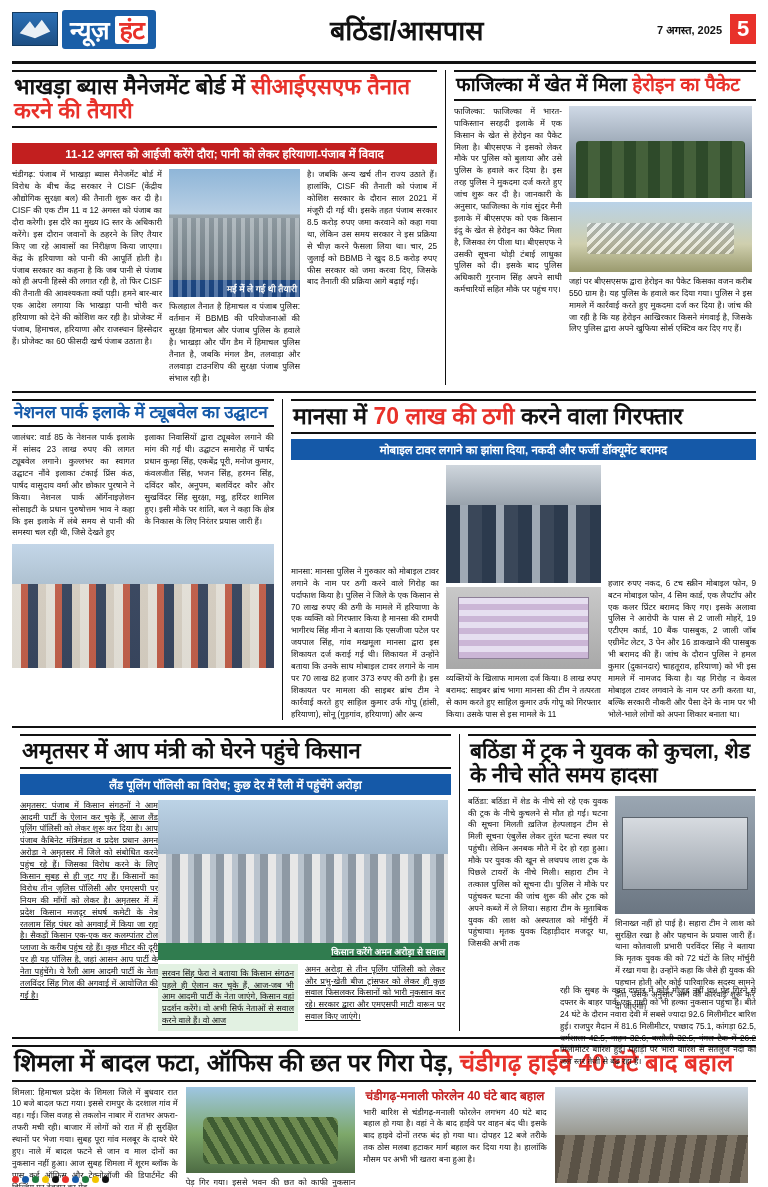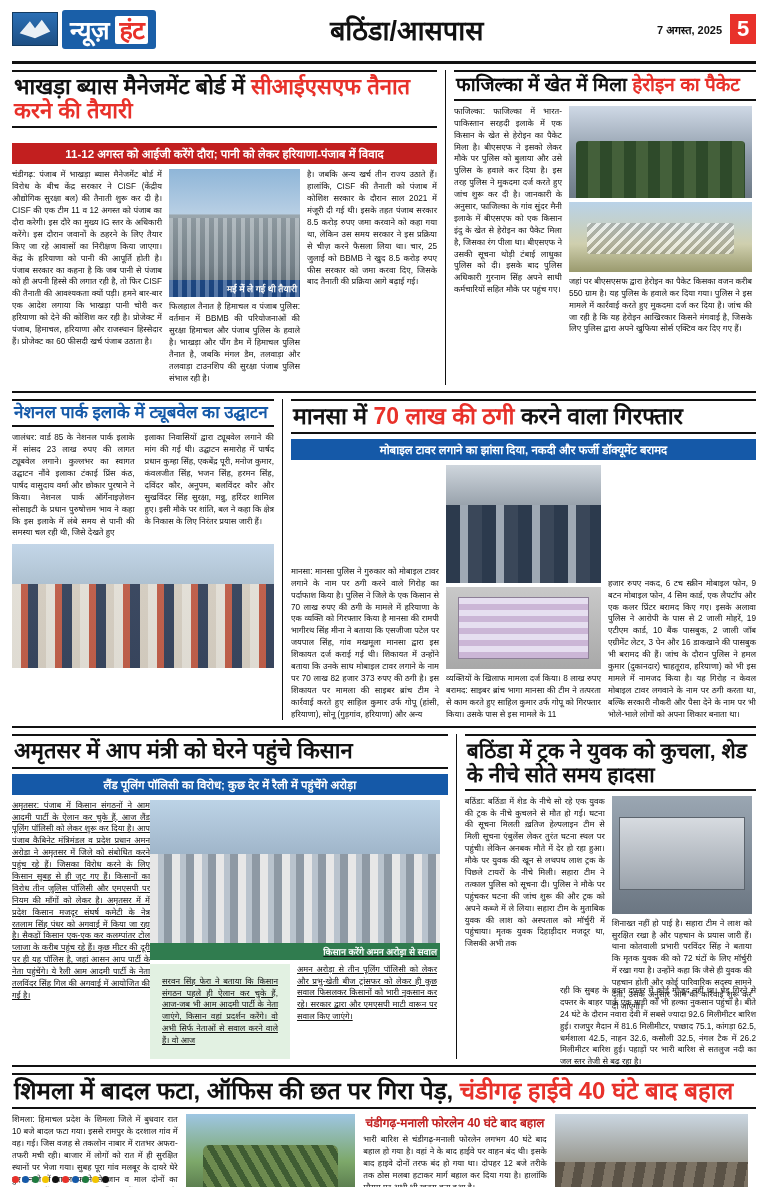--- a/index.html
+++ b/index.html
@@ -67,21 +67,21 @@
   .subhead.red { background: #c21f1f; margin-top: 15px; }
   .body-text { font-size: 8.2px; line-height: 1.45; text-align: justify; }
   .photo { position: relative; overflow: hidden; background:#d8d8d8; }
   .cap {
     position: absolute; left:0; right:0; bottom:0;
     background: rgba(20,70,140,0.88); color:#fff;
     font-size: 9px; font-weight: bold; text-align:right; padding: 2px 3px;
   }
   .cap.green { background: rgba(25,110,60,0.9); }
   .divider { border-top: 2px solid #111; margin: 6px 0; }
-  .box-green { background: #e2f1e2; padding: 12px; }
+  .box-green { background: #e2f1e2; padding: 4px; }
   .section { margin-top: 6px; }
   .small-hl { font-size: 12px; font-weight: bold; color:#c21f1f; text-align:center; margin-bottom:3px;}
   
   .img-dam { background: linear-gradient(180deg,#8fb6d8 0%,#b8cfe4 35%,#9aa6ad 36%,#7e8b93 75%,#5d6a72 100%); }
   .img-dam::after{
     content:""; position:absolute; left:0; right:0; top:38%; bottom:0;
     background: repeating-linear-gradient(90deg, rgba(255,255,255,.25) 0 4px, rgba(0,0,0,.08) 4px 9px);
   }
   .img-bsf { background: linear-gradient(180deg,#cfd9e6 0%, #8d9aa8 55%, #6d7a86 100%); }
   .img-bsf::after{
@@ -245,21 +245,21 @@
           <div class="body-text">हजार रुपए नकद, 6 टच स्क्रीन मोबाइल फोन, 9 बटन मोबाइल फोन, 4 सिम कार्ड, एक लैपटॉप और एक कलर प्रिंटर बरामद किए गए। इसके अलावा पुलिस ने आरोपी के पास से 2 जाली मोहरें, 19 एटीएम कार्ड, 10 बैंक पासबुक, 2 जाली जॉब एग्रीमेंट लेटर, 3 पेन और 16 डाकखाने की पासबुक भी बरामद की हैं। जांच के दौरान पुलिस ने हमल कुमार (दुकानदार) चाहतूराव, हरियाणा) को भी इस मामले में नामजद किया है। यह गिरोह न केवल मोबाइल टावर लगवाने के नाम पर ठगी करता था, बल्कि सरकारी नौकरी और पैसा देने के नाम पर भी भोले-भाले लोगों को अपना शिकार बनाता था।</div>
         </div>
       </div>
     </div>
   </div>
 
   <div class="divider"></div>
 
   <div class="row">
 
-    <div style="width:440px;">
+    <div style="width:440px;margin-left:8px;">
       <div class="hl-black" style="font-size:22px;">अमृतसर में आप मंत्री को घेरने पहुंचे किसान</div>
       <div class="subhead">लैंड पूलिंग पॉलिसी का विरोध; कुछ देर में रैली में पहुंचेंगे अरोड़ा</div>
       <div style="display:flex; text-decoration:underline;">
         <div style="width:138px;">
           <div class="body-text">अमृतसर: पंजाब में किसान संगठनों ने आम आदमी पार्टी के ऐलान कर चुके हैं, आज लैंड पूलिंग पॉलिसी को लेकर शुरू कर दिया है। आप पंजाब कैबिनेट मंत्रिमंडल व प्रदेश प्रधान अमन अरोड़ा ने अमृतसर में जिले को संबोधित करने पहुंच रहे हैं। जिसका विरोध करने के लिए किसान सुबह से ही जुट गए हैं। किसानों का विरोध तीन जुलिस पॉलिसी और एमएसपी पर नियम की माँगों को लेकर है। अमृतसर में में प्रदेश किसान मजदूर संघर्ष कमेटी के नेत्र रतलाम सिंह पंधर को अगवाई में किया जा रहा है। सैकड़ों किसान एक-एक कर कलम्पांतर टोल प्लाजा के करीब पहुंच रहे हैं। कुछ मीटर की दूरी पर ही यह पॉलिस है, जहां आसन आप पार्टी के नेता पहुंचेंगे। ये रैली आम आदमी पार्टी के नेता तलविंदर सिंह गिल की अगवाई में आयोजित की गई है।</div>
         </div>
         <div style="width:290px;">
           <div class="photo img-rally" style="height:143px;"></div>
           <div class="cap green" style="position:relative; margin-top:0;">किसान करेंगे अमन अरोड़ा से सवाल</div>
           <div style="display:flex; gap:7px; margin-top:4px;">

